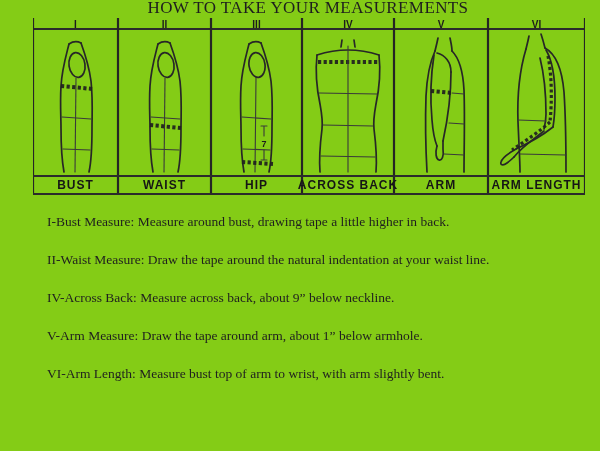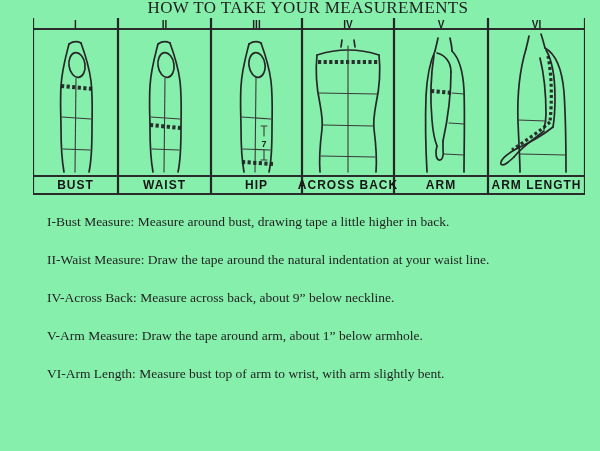--- a/index.html
+++ b/index.html
@@ -1,20 +1,20 @@
 <!DOCTYPE html>
 <html><head>
 <meta charset="utf-8">
 <style>
   html,body{margin:0;padding:0;}
   body{background:#ffffff;}
   .page{
     position:relative;
     width:600px;height:451px;
-    background:#86efac;
+    background:#84cc16;
     overflow:hidden;
     font-family:"Liberation Serif", serif;
   }
   .title{
     position:absolute;
     top:-2px;left:16px;width:584px;
     text-align:center;
     font-family:"Liberation Serif", serif;
     font-size:17px;
     line-height:20px;

